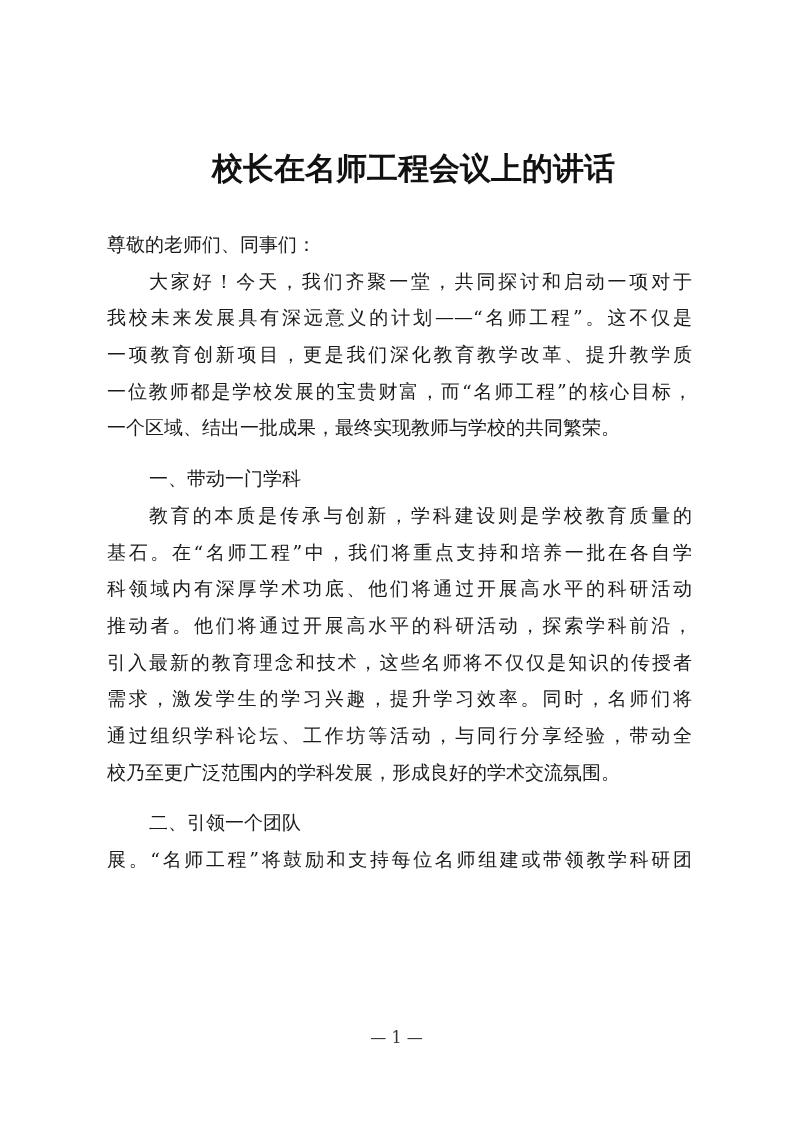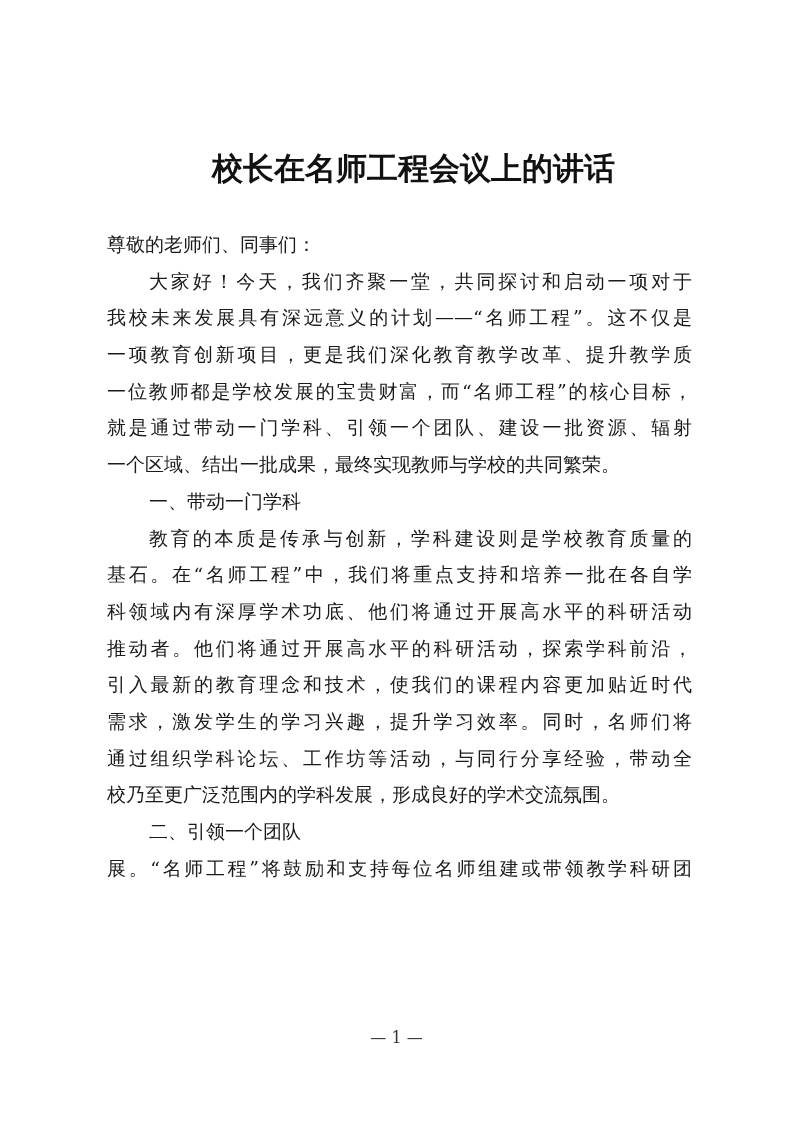--- a/index.html
+++ b/index.html
@@ -13,47 +13,46 @@
   .body {
     position: absolute; left: 107px; top: 226px; width: 585px;
     font-family: "DejaVu Serif", serif; font-size: 19px; color: #1a1a1a;
   }
   .line {
     height: 36.7px; line-height: 36.7px; white-space: nowrap;
     text-align: justify; text-align-last: justify; letter-spacing: 0;
   }
   .line.last { text-align-last: left; }
   .line.indent { padding-left: 42px; }
-  .line.heading { text-align-last: left; }
+  .line.heading { text-align-last: left; margin-top: 14px; }
   .footer {
     position: absolute; left: 0; top: 1028px; width: 793px; text-align: center;
     font-family: "DejaVu Serif", serif; font-size: 16px; color: #333;
   }
 </style>
 </head>
 <body>
 
 <div class="page">
   <div class="title">校长在名师工程会议上的讲话</div>
 
   <div class="body">
     <div class="line last">尊敬的老师们、同事们：</div>
     <div id="lines">
         <div class="line indent">大家好！今天，我们齐聚一堂，共同探讨和启动一项对于</div>
         <div class="line">我校未来发展具有深远意义的计划——“名师工程”。这不仅是</div>
         <div class="line">一项教育创新项目，更是我们深化教育教学改革、提升教学质</div>
         <div class="line">一位教师都是学校发展的宝贵财富，而“名师工程”的核心目标，</div>
-        <div class="line">就是通过带动一门学科、引领一个团队、建设一批资源、辐射</div>
         <div class="line last">一个区域、结出一批成果，最终实现教师与学校的共同繁荣。</div>
         <div class="line indent heading">一、带动一门学科</div>
         <div class="line indent">教育的本质是传承与创新，学科建设则是学校教育质量的</div>
         <div class="line">基石。在“名师工程”中，我们将重点支持和培养一批在各自学</div>
         <div class="line">科领域内有深厚学术功底、他们将通过开展高水平的科研活动</div>
         <div class="line">推动者。他们将通过开展高水平的科研活动，探索学科前沿，</div>
-        <div class="line">引入最新的教育理念和技术，使我们的课程内容更加贴近时代</div>
+        <div class="line">引入最新的教育理念和技术，这些名师将不仅仅是知识的传授者</div>
         <div class="line">需求，激发学生的学习兴趣，提升学习效率。同时，名师们将</div>
         <div class="line">通过组织学科论坛、工作坊等活动，与同行分享经验，带动全</div>
         <div class="line last">校乃至更广泛范围内的学科发展，形成良好的学术交流氛围。</div>
         <div class="line indent heading">二、引领一个团队</div>
         <div class="line">展。“名师工程”将鼓励和支持每位名师组建或带领教学科研团</div>
       </div>
   </div>
 
   <div class="footer">— 1 —</div>
 </div>

